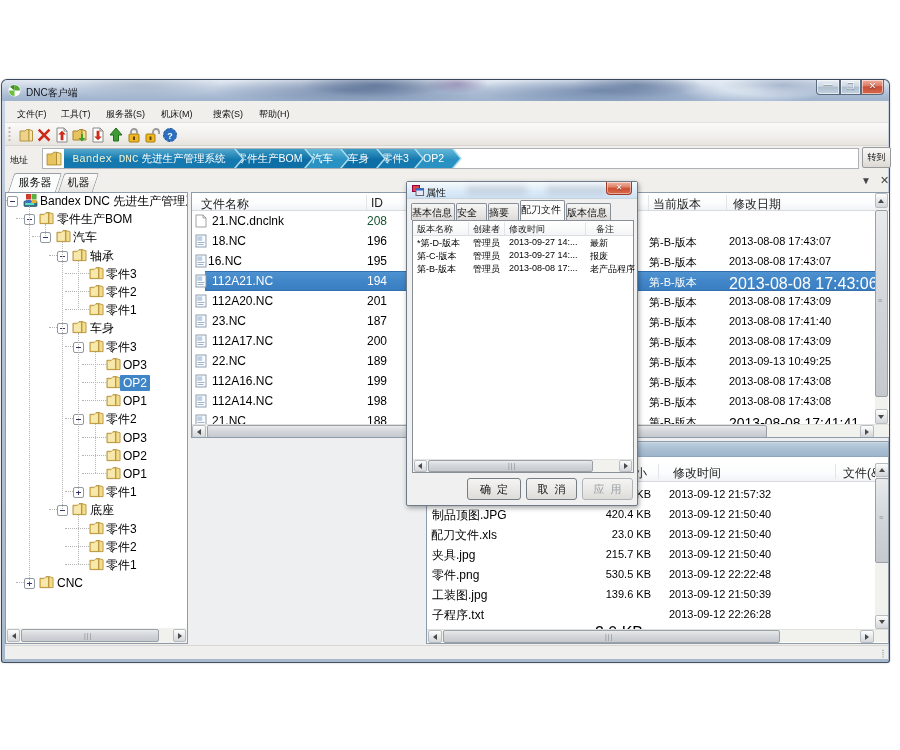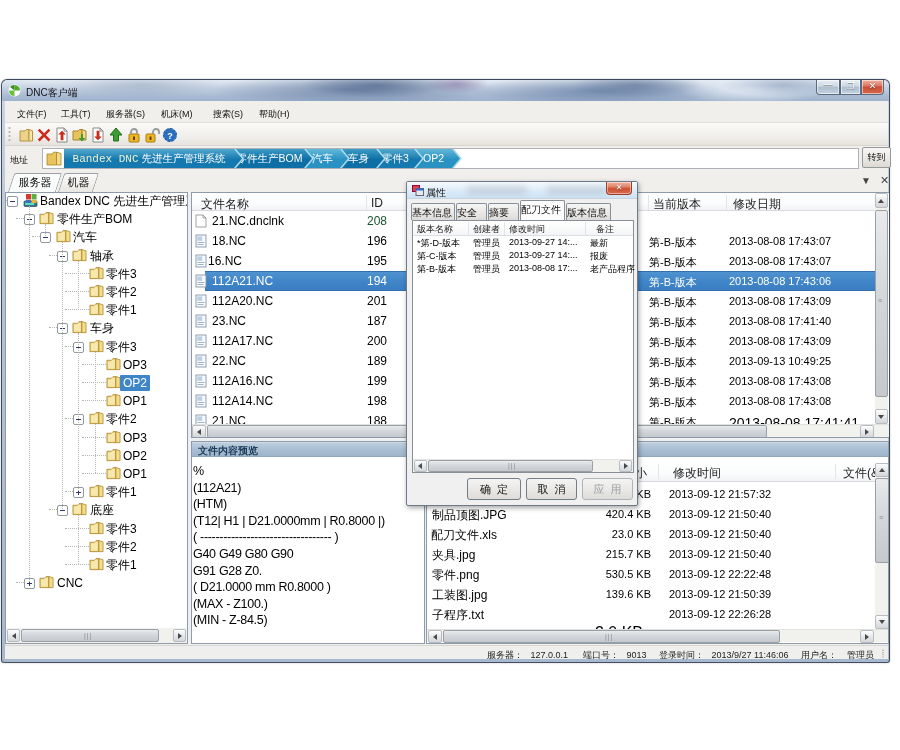--- a/index.html
+++ b/index.html
@@ -490,21 +490,21 @@
 <span class="selbar" style="left:13px;top:0;width:670px;height:20px"></span>
 <svg class="ficon" viewBox="0 0 12 14">
               <rect x="1" y="1" width="10" height="12" fill="#f8fafc" stroke="#8594a6" stroke-width="0.9"></rect>
               <rect x="2.2" y="2.4" width="5" height="4.4" fill="#b8cfe4"></rect>
               <rect x="2.5" y="8" width="7" height="1" fill="#9fb4c8"></rect>
               <rect x="2.5" y="10" width="6" height="1" fill="#9fb4c8"></rect>
             </svg>
 <span class="c" style="left:20px;color:#fff">112A21.NC</span>
 <span class="c" style="left:175px;color:#fff">194</span>
 <span class="c" style="left:457px;color:#fff;font-size:11px;top:4px">第-B-版本</span>
-<span class="c" style="left:537px;color:#fff;font-size:11px;top:4px">2013-08-08 17:43:06</span>
+<span class="c" style="left:537px;color:#fff;font-size:16px;top:4px">2013-08-08 17:43:06</span>
 </div>
 <div class="lrow" style="left:0;top:98px;width:698px">
 <svg class="ficon" viewBox="0 0 12 14">
               <rect x="1" y="1" width="10" height="12" fill="#f8fafc" stroke="#8594a6" stroke-width="0.9"></rect>
               <rect x="2.2" y="2.4" width="5" height="4.4" fill="#b8cfe4"></rect>
               <rect x="2.5" y="8" width="7" height="1" fill="#9fb4c8"></rect>
               <rect x="2.5" y="10" width="6" height="1" fill="#9fb4c8"></rect>
             </svg>
 <span class="c" style="left:20px;color:#000">112A20.NC</span>
 <span class="c" style="left:175px;color:#000">201</span>
@@ -592,24 +592,20 @@
             <span class="arr" style="left:3px;top:222px;border-left:3px solid transparent;border-right:3px solid transparent;border-top:4px solid #4a4a4a"></span>
           </div>
 <div class="sb" style="left:0;top:231px;width:698px;height:13px;border-top:1px solid #e0e0de">
             <span class="sbtn" style="left:0;top:0;width:14px;height:13px"></span>
             <span class="arr" style="left:5px;top:4px;border-top:3px solid transparent;border-bottom:3px solid transparent;border-right:4px solid #4a4a4a"></span>
             <span class="sthumb" style="left:15px;top:0;width:560px;height:13px"></span>
             <span class="grip3" style="left:280px;top:4px">|||</span>
             <span class="sbtn" style="left:668px;top:0;width:14px;height:13px"></span>
             <span class="arr" style="left:673px;top:4px;border-top:3px solid transparent;border-bottom:3px solid transparent;border-left:4px solid #4a4a4a"></span>
           </div>
-        </div>
-      <div class="panel" id="pv">
-          <div id="pvhdr">文件内容预览</div>
-          <div id="pvbody">%<br>(112A21)<br>(HTM)<br>(T12| H1 | D21.0000mm | R0.8000 |)<br>( ---------------------------------- )<br>G40 G49 G80 G90<br>G91 G28 Z0.<br>( D21.0000 mm R0.8000 )<br>(MAX - Z100.)<br>(MIN - Z-84.5)</div>
         </div>
       <div class="panel" id="blist">
           <div id="bhdrband"></div>
 <div id="bcols">
             <span class="hlabel" style="left:196px;top:4px">大小</span>
             <span class="hlabel" style="left:246px;top:4px">修改时间</span>
             <span class="hlabel" style="left:416px;top:4px">文件(&amp;l</span>
             <span class="vsep" style="left:231px;top:3px"></span>
             <span class="vsep" style="left:408px;top:3px"></span>
           </div>
@@ -660,21 +656,20 @@
             <span class="sbtn" style="left:1px;top:0;width:14px;height:13px"></span>
             <span class="arr" style="left:6px;top:4px;border-top:3px solid transparent;border-bottom:3px solid transparent;border-right:4px solid #4a4a4a"></span>
             <span class="sthumb" style="left:16px;top:0;width:337px;height:13px"></span>
             <span class="grip3" style="left:178px;top:4px">|||</span>
             <span class="sbtn" style="left:433px;top:0;width:14px;height:13px"></span>
             <span class="arr" style="left:438px;top:4px;border-top:3px solid transparent;border-bottom:3px solid transparent;border-left:4px solid #4a4a4a"></span>
           </div>
         </div>
     </div>
     <div id="statusbar">
-        <span id="statustxt">服务器：&nbsp;&nbsp;&nbsp;127.0.0.1&nbsp;&nbsp;&nbsp;&nbsp;&nbsp;&nbsp;端口号：&nbsp;&nbsp;&nbsp;9013&nbsp;&nbsp;&nbsp;&nbsp;&nbsp;登录时间：&nbsp;&nbsp;&nbsp;2013/9/27 11:46:06&nbsp;&nbsp;&nbsp;&nbsp;&nbsp;用户名：&nbsp;&nbsp;&nbsp;&nbsp;管理员</span>
         <span id="sgrip">⡇</span>
       </div>
   </div>
   <div id="dlg">
       <div id="dlgtitle">
         <span class="dblur1"></span>
         <span class="dblur2"></span>
         <svg style="position:absolute;left:5px;top:3px" width="12" height="11" viewBox="0 0 12 11">
           <rect x="0.5" y="0.5" width="7" height="6" fill="#d44" stroke="#904"></rect>
           <rect x="4" y="3.5" width="7.5" height="7" fill="#e8e8f0" stroke="#667"></rect>

